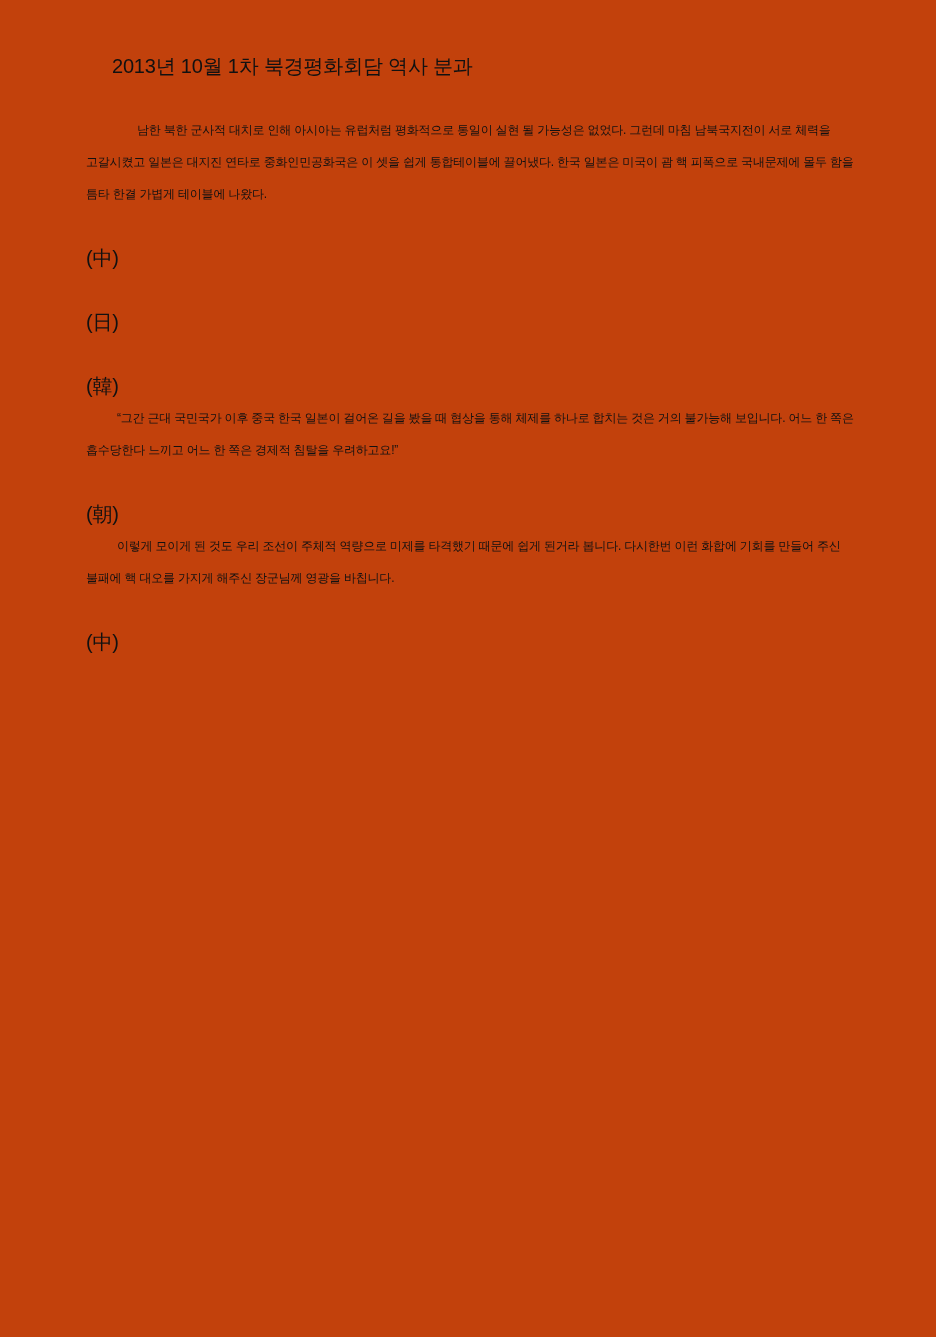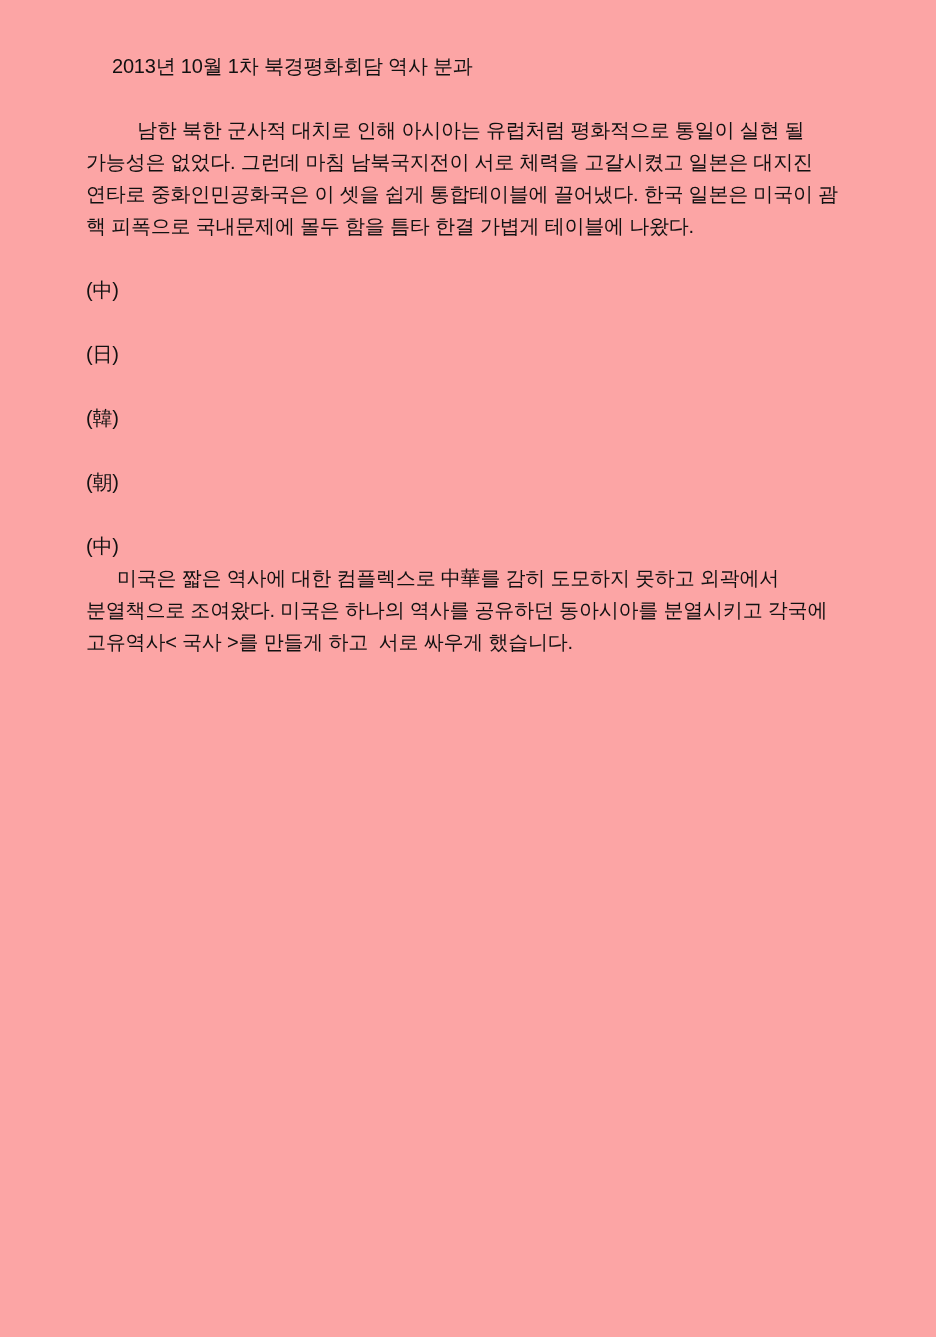--- a/index.html
+++ b/index.html
@@ -5,21 +5,21 @@
   html, body {
     margin: 0;
     padding: 0;
     background: #ffffff;
   }
   .page {
     position: relative;
     width: 936px;
     height: 1337px;
     box-sizing: border-box;
-    background: #fca5a5;
+    background: #c2410c;
     color: #111111;
     font-family: "Liberation Sans", sans-serif;
     padding: 50px 76px 40px 86px;
     overflow: hidden;
   }
   .title {
     font-size: 20px;
     font-weight: 500;
     line-height: 32px;
     margin: 0 0 32px 26px;
@@ -31,21 +31,21 @@
   .section {
     margin: 0 0 32px 0;
   }
   .speaker-label {
     font-size: 20px;
     line-height: 32px;
     letter-spacing: -0.2px;
   }
   .paragraph {
     margin: 0;
-    font-size: 20px;
+    font-size: 12px;
     line-height: 32px;
     letter-spacing: -0.2px;
     text-indent: 31px;
     white-space: pre-wrap;
     word-break: keep-all;
   }
   .sections .section:first-child .paragraph {
     text-indent: 51px;
   }
 </style>
@@ -59,22 +59,23 @@
         <p class="paragraph">남한 북한 군사적 대치로 인해 아시아는 유럽처럼 평화적으로 통일이 실현 될 가능성은 없었다. 그런데 마침 남북국지전이 서로 체력을 고갈시켰고 일본은 대지진 연타로 중화인민공화국은 이 셋을 쉽게 통합테이블에 끌어냈다. 한국 일본은 미국이 괌 핵 피폭으로 국내문제에 몰두 함을 틈타 한결 가볍게 테이블에 나왔다.</p>
       </section>
       <section class="section">
         <div class="speaker-label">(中)</div>
       </section>
       <section class="section">
         <div class="speaker-label">(日)</div>
       </section>
       <section class="section">
         <div class="speaker-label">(韓)</div>
+        <p class="paragraph">“그간 근대 국민국가 이후 중국 한국 일본이 걸어온 길을 봤을 때 협상을 통해 체제를 하나로 합치는 것은 거의 불가능해 보입니다. 어느 한 쪽은 흡수당한다 느끼고 어느 한 쪽은 경제적 침탈을 우려하고요!”</p>
       </section>
       <section class="section">
         <div class="speaker-label">(朝)</div>
+        <p class="paragraph">이렇게 모이게 된 것도 우리 조선이 주체적 역량으로 미제를 타격했기 때문에 쉽게 된거라 봅니다. 다시한번 이런 화합에 기회를 만들어 주신 불패에 핵 대오를 가지게 해주신 장군님께 영광을 바칩니다.</p>
       </section>
       <section class="section">
         <div class="speaker-label">(中)</div>
-        <p class="paragraph">미국은 짧은 역사에 대한 컴플렉스로 中華를 감히 도모하지 못하고 외곽에서 분열책으로 조여왔다. 미국은 하나의 역사를 공유하던 동아시아를 분열시키고 각국에 고유역사&lt; 국사 &gt;를 만들게 하고  서로 싸우게 했습니다.</p>
       </section>
     </div>
 </div>
 
 </body></html>

